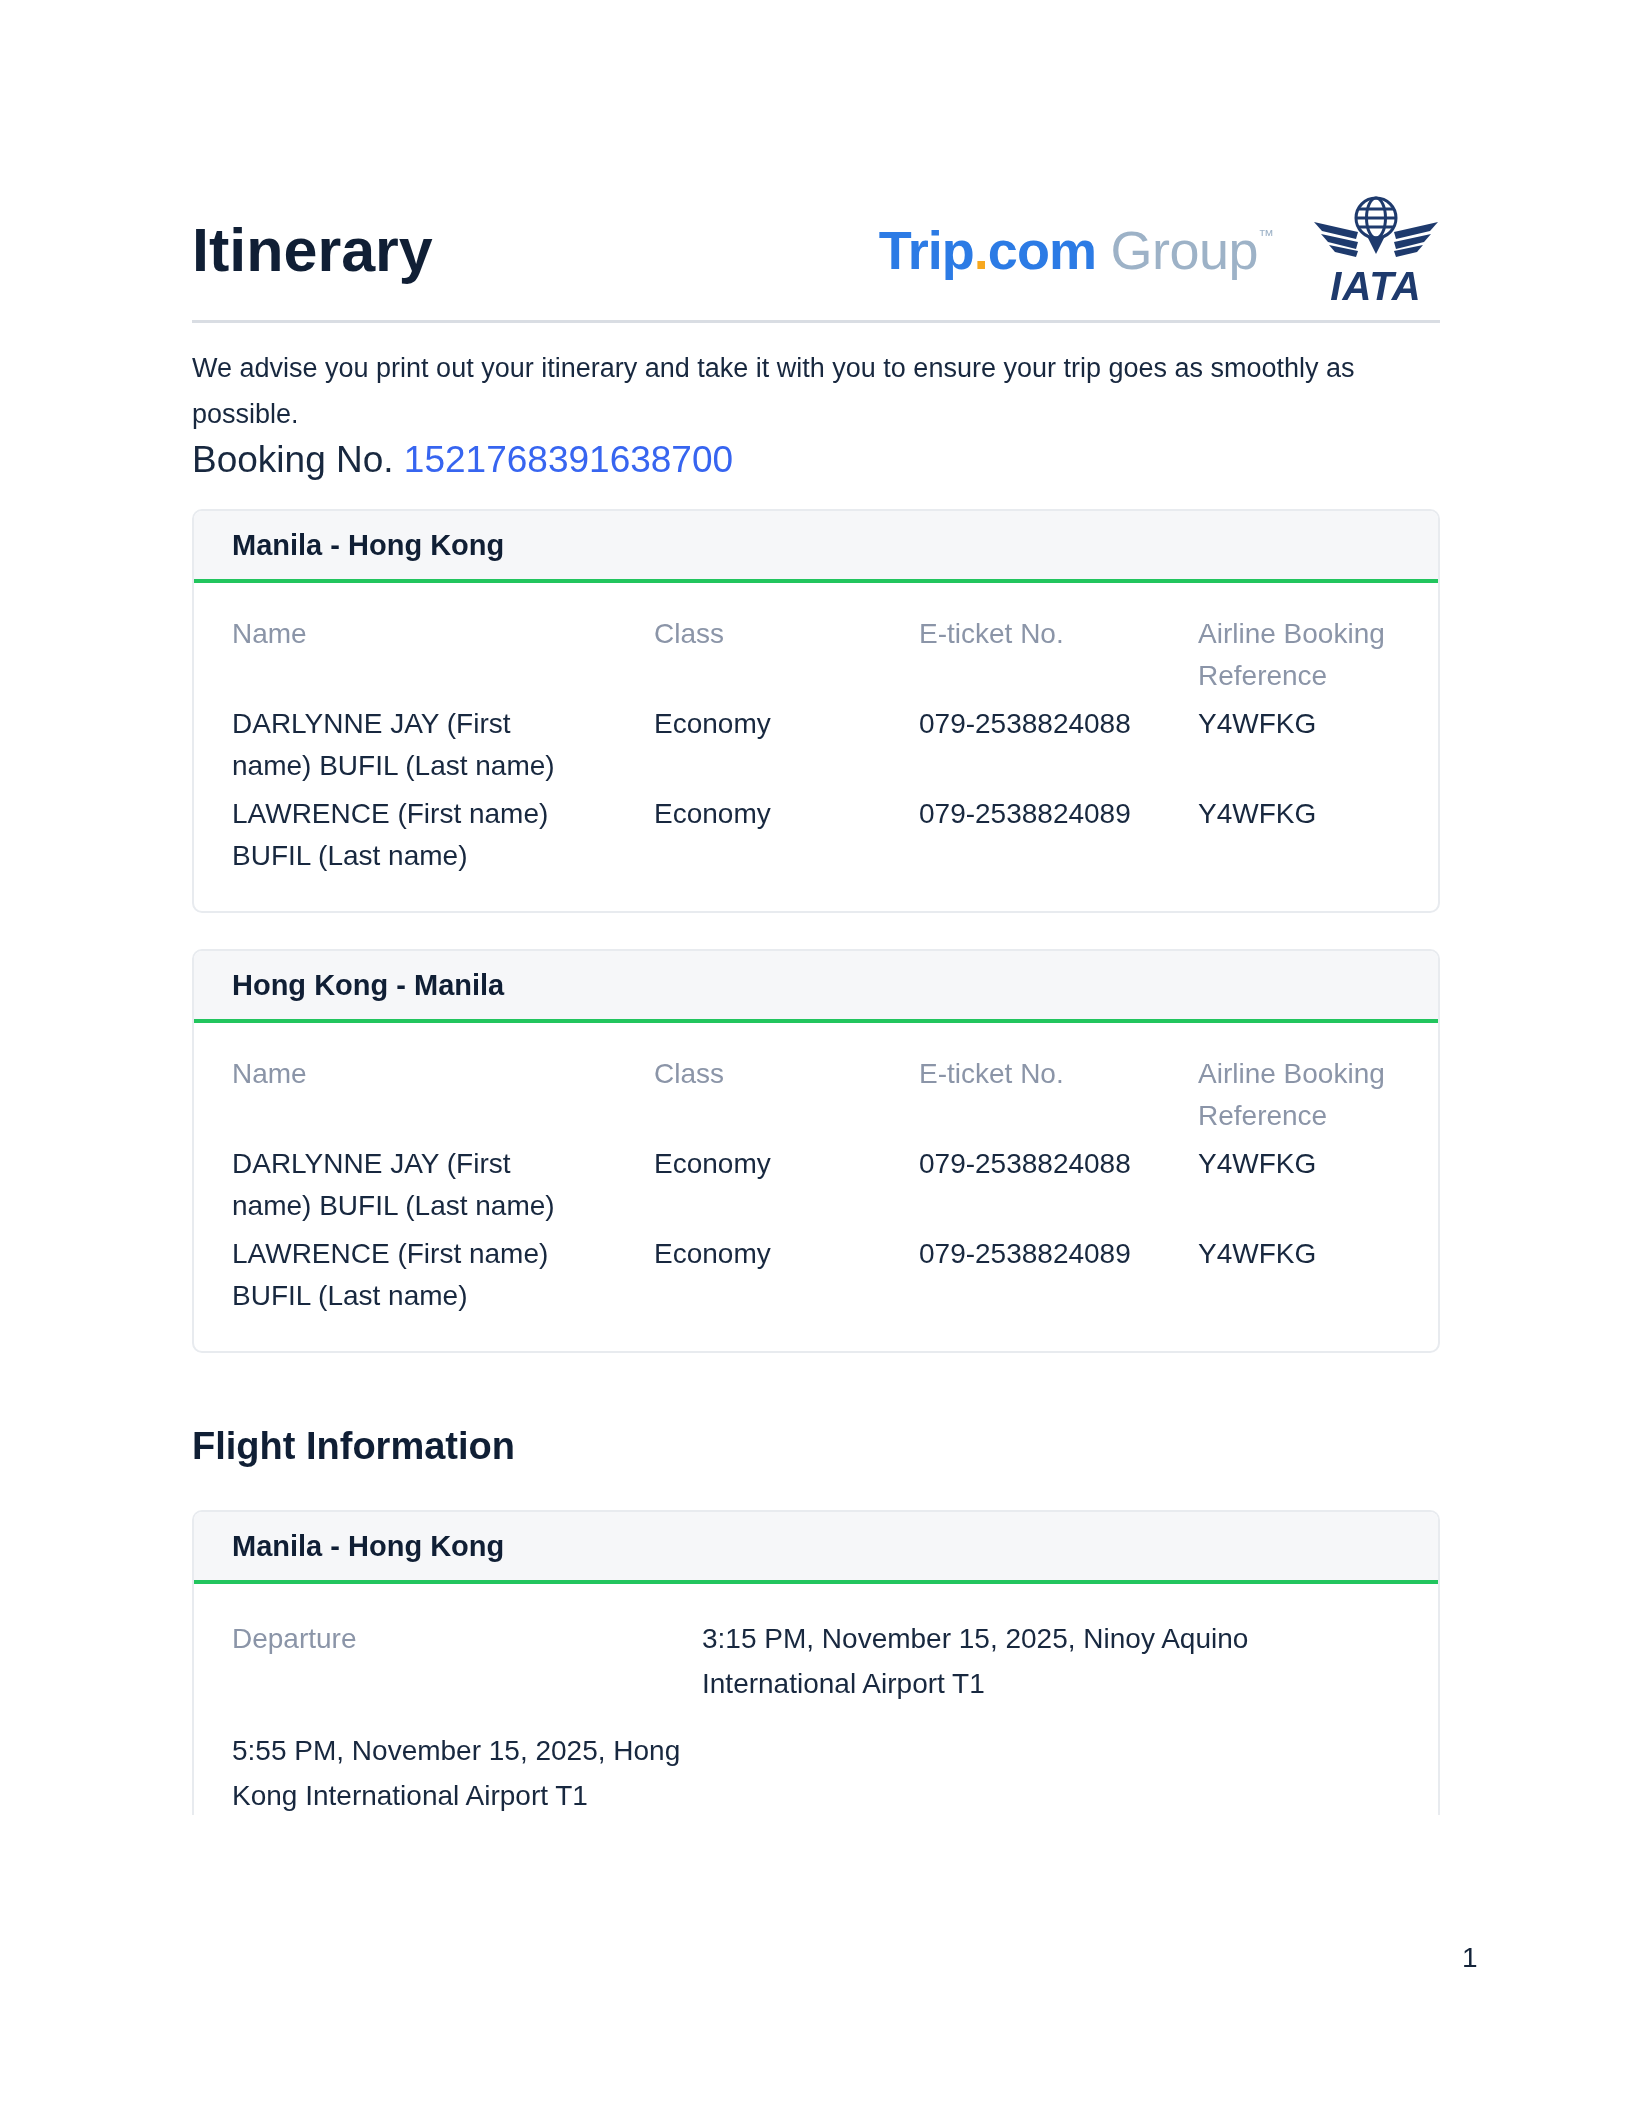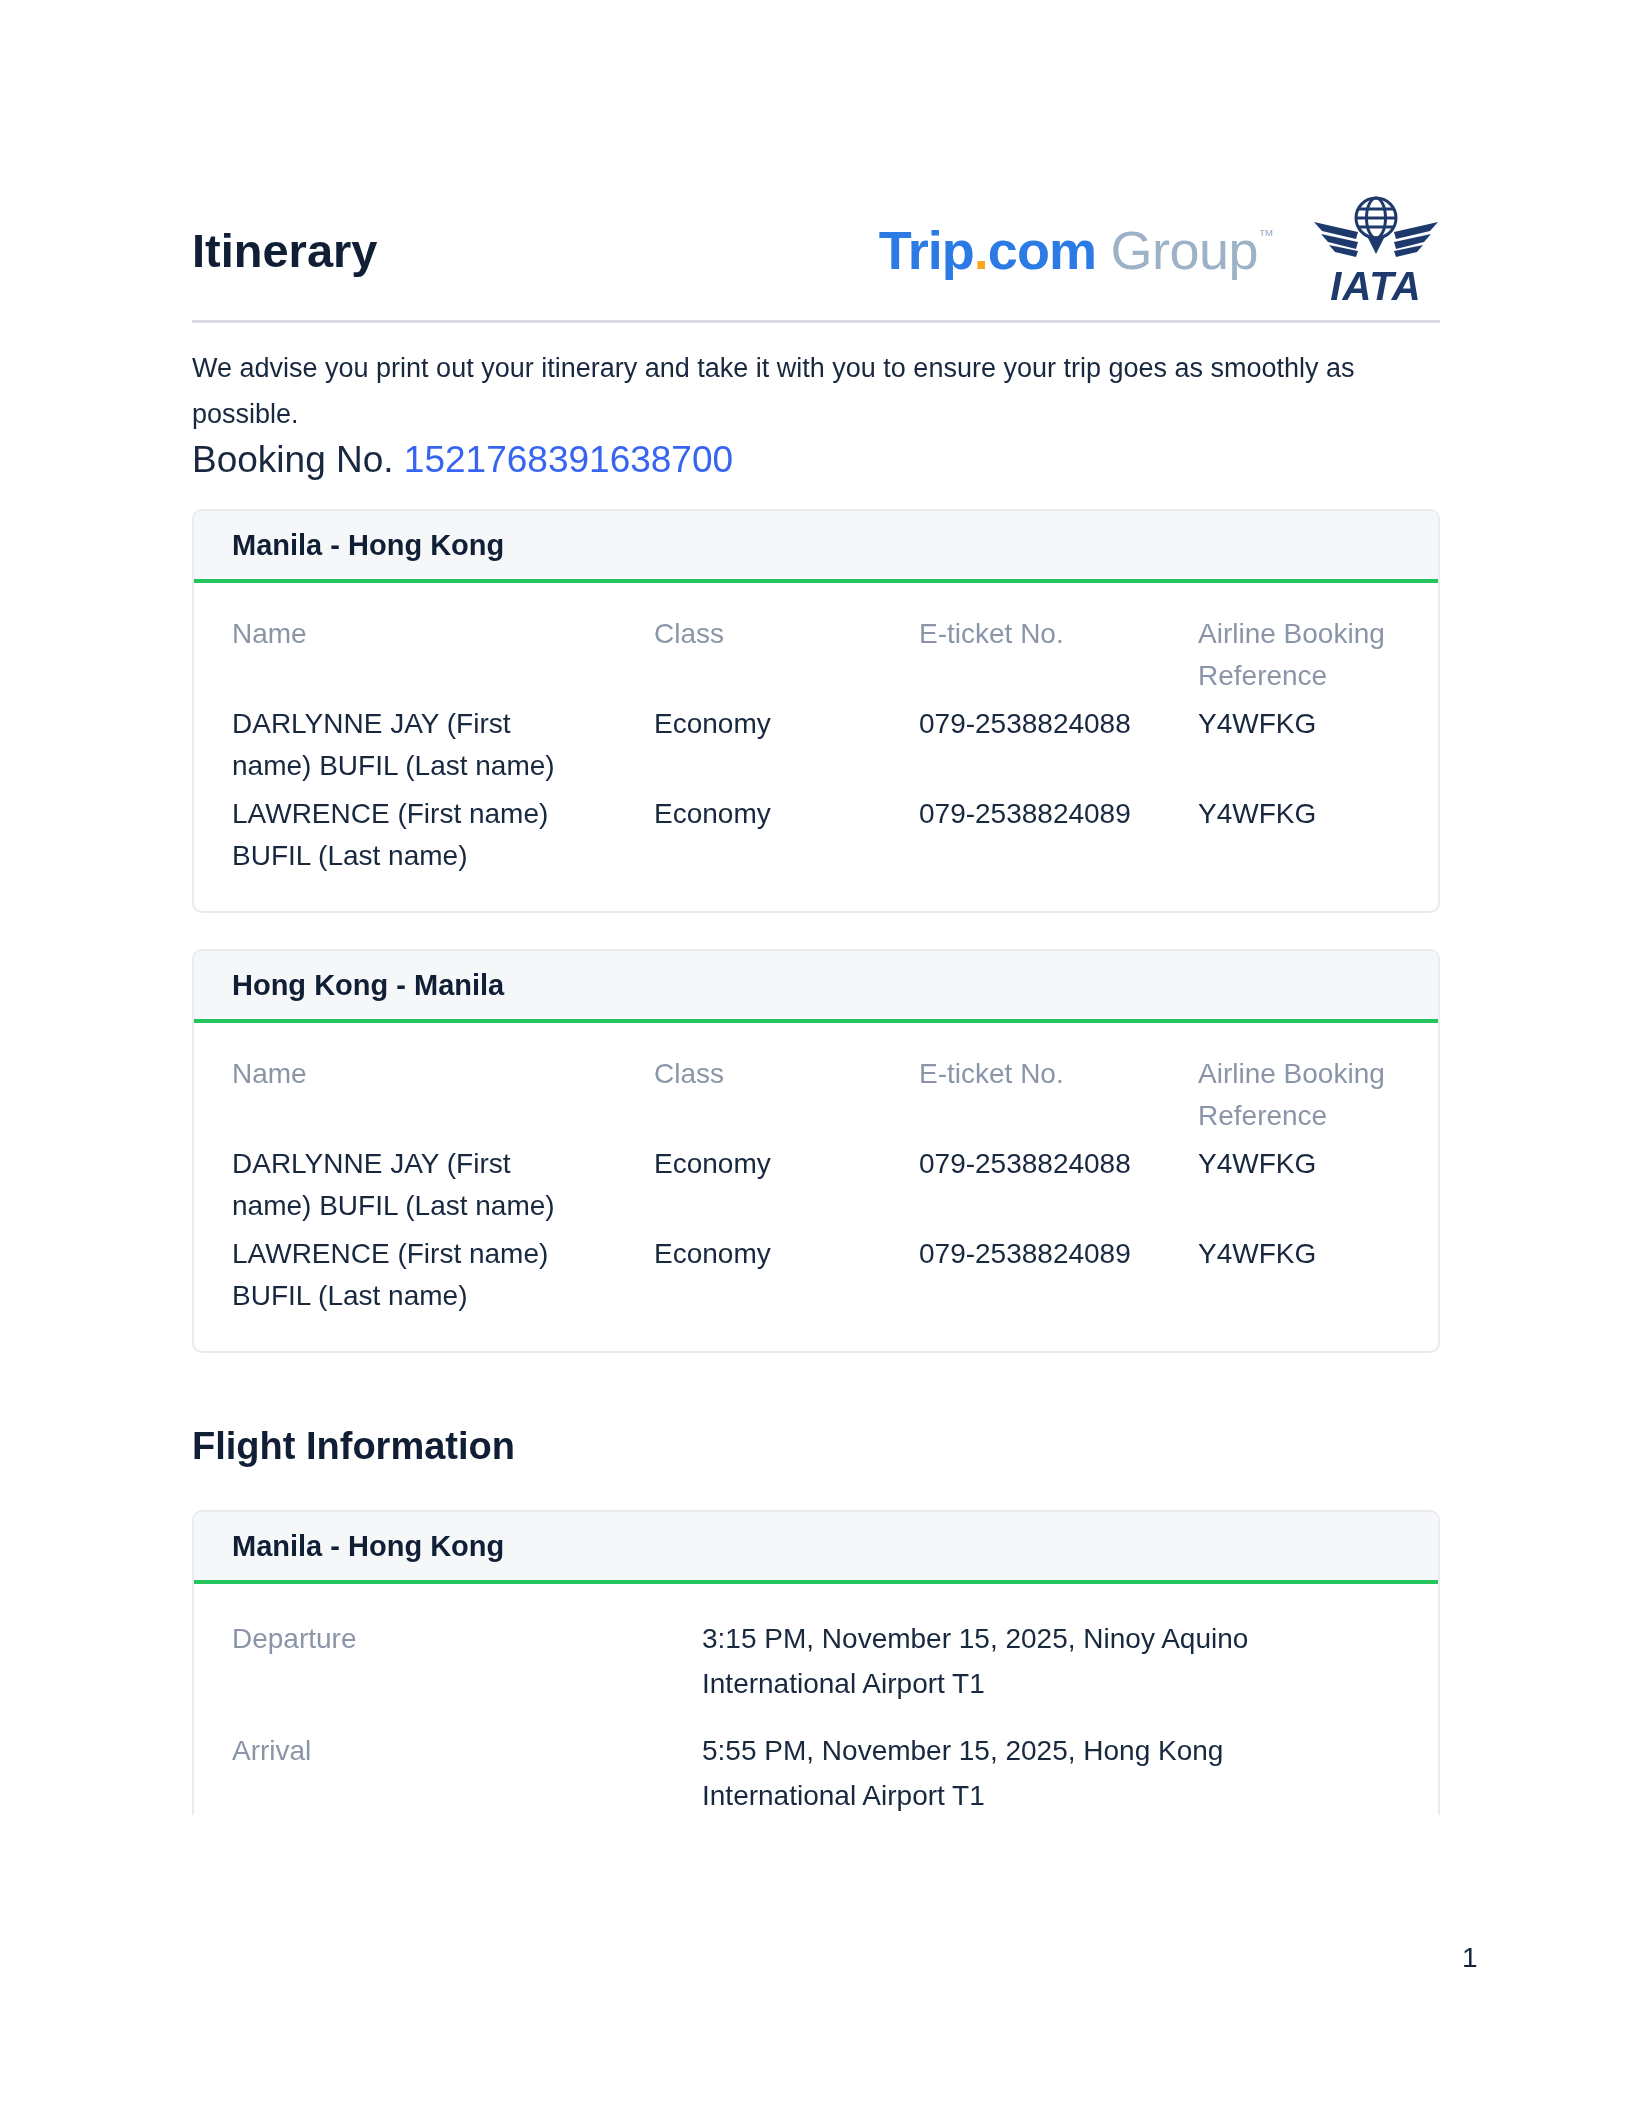--- a/index.html
+++ b/index.html
@@ -12,21 +12,21 @@
   }
   .page { position: relative; width: 1632px; height: 2112px; background: #fff; }
   .content { position: absolute; left: 192px; width: 1248px; top: 0; }
 
   
   .doc-header {
     margin-top: 192px;
     display: flex; justify-content: space-between; align-items: center;
     height: 116px;
   }
-  .doc-title { font-size: 47px; font-weight: bold; color: #101f35; letter-spacing: 0; }
+  .doc-title { font-size: 61px; font-weight: bold; color: #101f35; letter-spacing: 0; }
   .logos { display: flex; align-items: center; gap: 38px; }
   .trip-logo { font-size: 54px; font-weight: bold; letter-spacing: -1px; white-space: nowrap; }
   .trip-logo .blue { color: #2c7be5; }
   .trip-logo .dot { color: #f7a81f; }
   .trip-logo .group { color: #9db2c7; font-weight: normal; letter-spacing: -0.5px; }
   .trip-logo .tm { color: #9db2c7; font-size: 16px; font-weight: normal; vertical-align: 28px; letter-spacing: 0; }
   .iata-logo { display: block; }
 
   .divider { margin-top: 12px; height: 3px; background: #d9dde3; }
 
@@ -176,21 +176,20 @@
     <div class="section-heading flight-heading">Flight Information</div>
 
     <div class="card flight-card">
       <div class="card-header">Manila - Hong Kong</div>
       <div class="card-body">
         <div class="frow">
           <div class="flabel">Departure</div>
           <div class="fvalue">3:15 PM, November 15, 2025, Ninoy Aquino International Airport T1</div>
         </div>
         <div class="frow">
-          <div class="flabel">Arrival</div>
           <div class="fvalue">5:55 PM, November 15, 2025, Hong Kong International Airport T1</div>
         </div>
       </div>
     </div>
 
   </div>
 
   <div class="page-number">1</div>
 </div>
 

